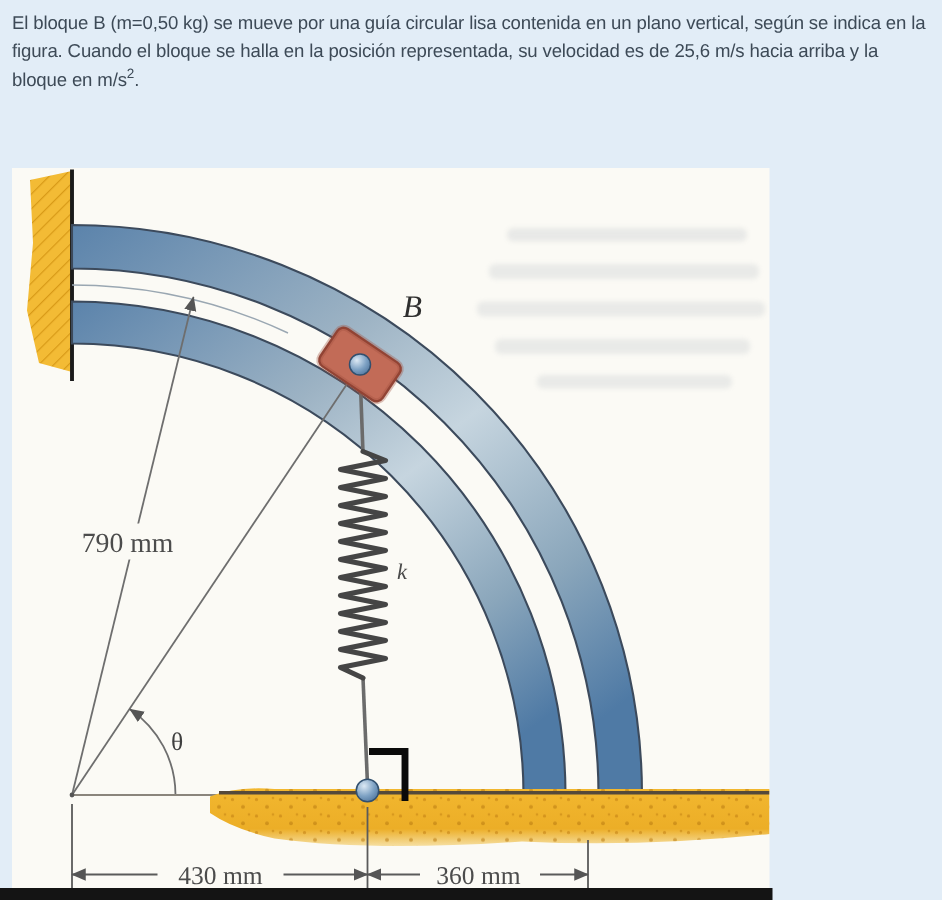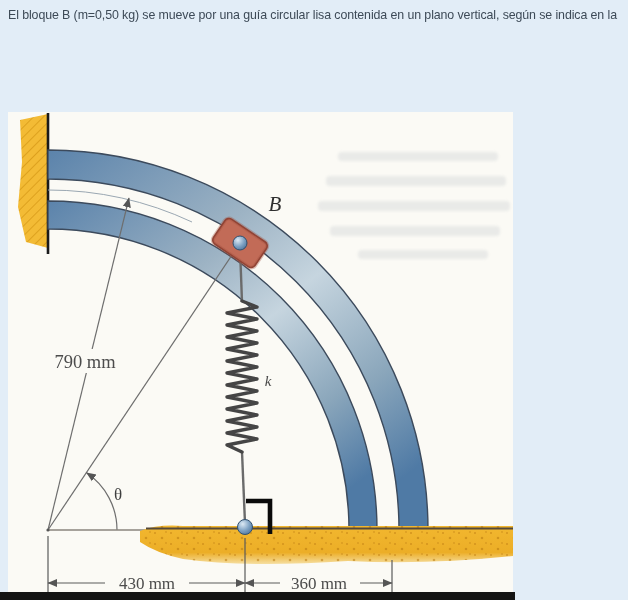--- a/index.html
+++ b/index.html
@@ -27,20 +27,22 @@
   }
   text{user-select:none;}
   .dim-label{font-family:"Liberation Serif",serif;font-size:17px;fill:#4c4c4c;}
   .serif-label{font-family:"Liberation Serif",serif;}
 </style>
 </head>
 <body>
 
 <div class="problem-text">
   <div class="line">El bloque B (m=0,50 kg) se mueve por una guía circular lisa contenida en un plano vertical, según se indica en la</div>
+  <div class="line">figura.  Cuando el bloque se halla en la posición representada, su velocidad es de 25,6 m/s hacia arriba y la</div>
+  <div class="line"><span>bloque en m/s</span><sup>2</sup><span>.</span></div>
 </div>
 
 <div class="figure">
 <svg width="505" height="488" viewBox="0 0 505 488">
   <defs>
     <linearGradient id="bandGrad" x1="0" y1="0" x2="0.75" y2="1">
       <stop offset="0" stop-color="#5b83ab"></stop>
       <stop offset="0.35" stop-color="#9db3c4"></stop>
       <stop offset="0.55" stop-color="#c6d5df"></stop>
       <stop offset="0.8" stop-color="#8aa6bb"></stop>

